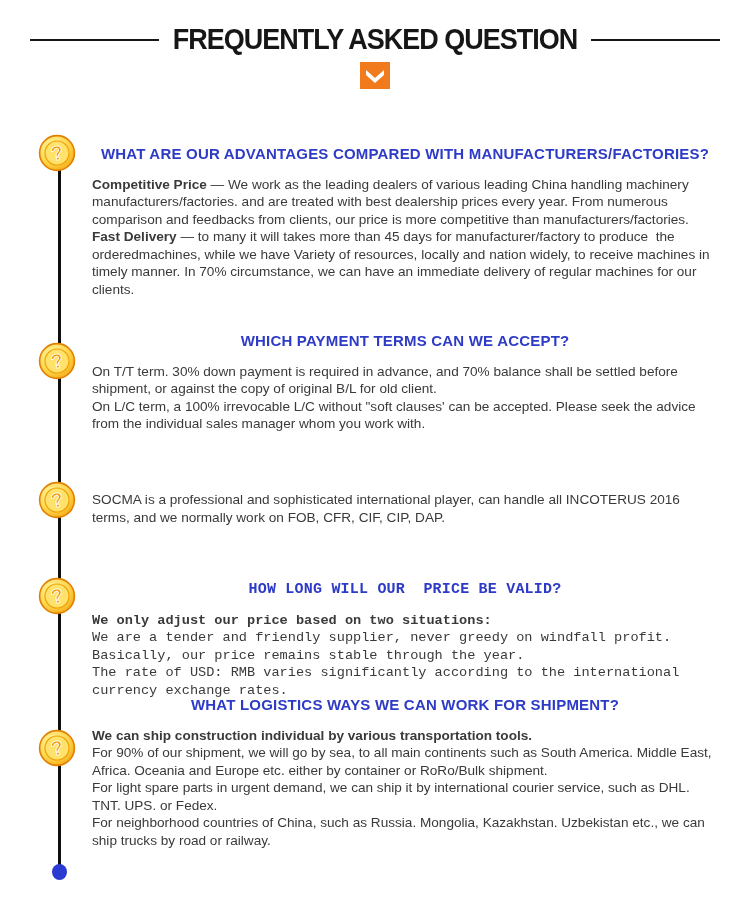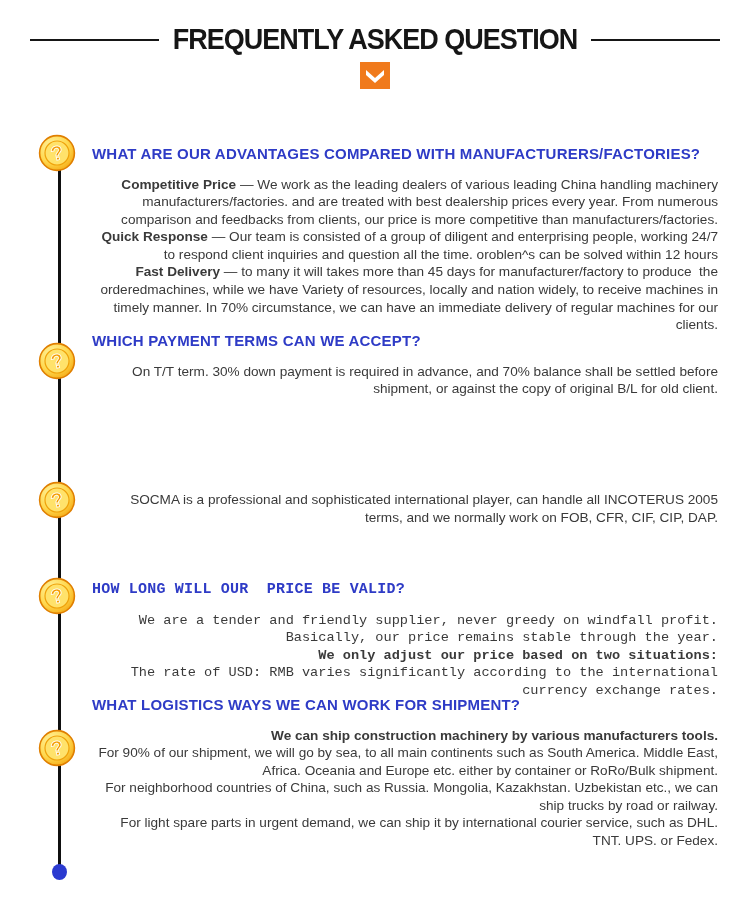--- a/index.html
+++ b/index.html
@@ -54,24 +54,24 @@
   
   section.faq-section{position:absolute;left:92px;width:626px;}
   #sections section:nth-child(1){top:146px;}
   #sections section:nth-child(2){top:333px;}
   #sections section:nth-child(3){top:491px;}
   #sections section:nth-child(4){top:582px;font-family:Liberation Mono, monospace;}
   #sections section:nth-child(5){top:697px;}
   h2.q{
     margin:0 0 13px 0;
     font-size:15px;font-weight:bold;color:var(--qblue);
-    letter-spacing:.2px;white-space:pre-wrap;line-height:1.1;
+    letter-spacing:.2px;white-space:pre-wrap;line-height:1.1;text-align:center;
   }
   .answer{font-size:13.6px;line-height:17.6px;color:var(--body);}
-  .para{margin:0;white-space:pre-wrap;text-align:right;}
+  .para{margin:0;white-space:pre-wrap;}
   .b{font-weight:bold;}
 </style>
 </head>
 <body>
 
 <header>
   <div class="title-row">
     <span class="hline"></span>
     <h1 class="faq-title">FREQUENTLY ASKED QUESTION</h1>
     <span class="hline"></span>
@@ -163,49 +163,49 @@
   </div>
 </div>
   <div class="tl-dot"></div>
 </div>
 
 <main id="sections">
   <section class="faq-section">
     <h2 class="q">WHAT ARE OUR ADVANTAGES COMPARED WITH MANUFACTURERS/FACTORIES?</h2>
     <div class="answer">
         <p class="para"><span class="b">Competitive Price</span><span> — We work as the leading dealers of various leading China handling machinery manufacturers/factories. and are treated with best dealership prices every year. From numerous comparison and feedbacks from clients, our price is more competitive than manufacturers/factories.</span></p>
-        <p class="para"><span class="b">Quick Response</span><span> — Our team is consisted of a group of diligent and enterprising people, working 24/7 to respond client inquiries and question all the time. oroblen^s can be solved within 12 hours</span></p>
         <p class="para"><span class="b">Fast Delivery</span><span> — to many it will takes more than 45 days for manufacturer/factory to produce  the orderedmachines, while we have Variety of resources, locally and nation widely, to receive machines in timely manner. In 70% circumstance, we can have an immediate delivery of regular machines for our clients.</span></p>
       </div>
   </section>
 
   <section class="faq-section">
     <h2 class="q">WHICH PAYMENT TERMS CAN WE ACCEPT?</h2>
     <div class="answer">
         <p class="para"><span>On T/T term. 30% down payment is required in advance, and 70% balance shall be settled before shipment, or against the copy of original B/L for old client.</span></p>
-      </div>
-  </section>
-
-  <section class="faq-section">
-    <div class="answer">
-        <p class="para"><span>SOCMA is a professional and sophisticated international player, can handle all INCOTERUS 2005 terms, and we normally work on FOB, CFR, CIF, CIP, DAP.</span></p>
+        <p class="para"><span>On L/C term, a 100% irrevocable L/C without "soft clauses' can be accepted. Please seek the advice from the individual sales manager whom you work with.</span></p>
+      </div>
+  </section>
+
+  <section class="faq-section">
+    <div class="answer">
+        <p class="para"><span>SOCMA is a professional and sophisticated international player, can handle all INCOTERUS 2016 terms, and we normally work on FOB, CFR, CIF, CIP, DAP.</span></p>
       </div>
   </section>
 
   <section class="faq-section">
     <h2 class="q">HOW LONG WILL OUR  PRICE BE VALID?</h2>
     <div class="answer">
+        <p class="para"><span class="b">We only adjust our price based on two situations:</span></p>
         <p class="para"><span>We are a tender and friendly supplier, never greedy on windfall profit. Basically, our price remains stable through the year.</span></p>
-        <p class="para"><span class="b">We only adjust our price based on two situations:</span></p>
         <p class="para"><span>The rate of USD: RMB varies significantly according to the international currency exchange rates.</span></p>
       </div>
   </section>
 
   <section class="faq-section">
     <h2 class="q">WHAT LOGISTICS WAYS WE CAN WORK FOR SHIPMENT?</h2>
     <div class="answer">
-        <p class="para"><span class="b">We can ship construction machinery by various manufacturers tools.</span></p>
+        <p class="para"><span class="b">We can ship construction individual by various transportation tools.</span></p>
         <p class="para"><span>For 90% of our shipment, we will go by sea, to all main continents such as South America. Middle East, Africa. Oceania and Europe etc. either by container or RoRo/Bulk shipment.</span></p>
+        <p class="para"><span>For light spare parts in urgent demand, we can ship it by international courier service, such as DHL. TNT. UPS. or Fedex.</span></p>
         <p class="para"><span>For neighborhood countries of China, such as Russia. Mongolia, Kazakhstan. Uzbekistan etc., we can ship trucks by road or railway.</span></p>
-        <p class="para"><span>For light spare parts in urgent demand, we can ship it by international courier service, such as DHL. TNT. UPS. or Fedex.</span></p>
       </div>
   </section>
 </main>
 
 </body></html>

